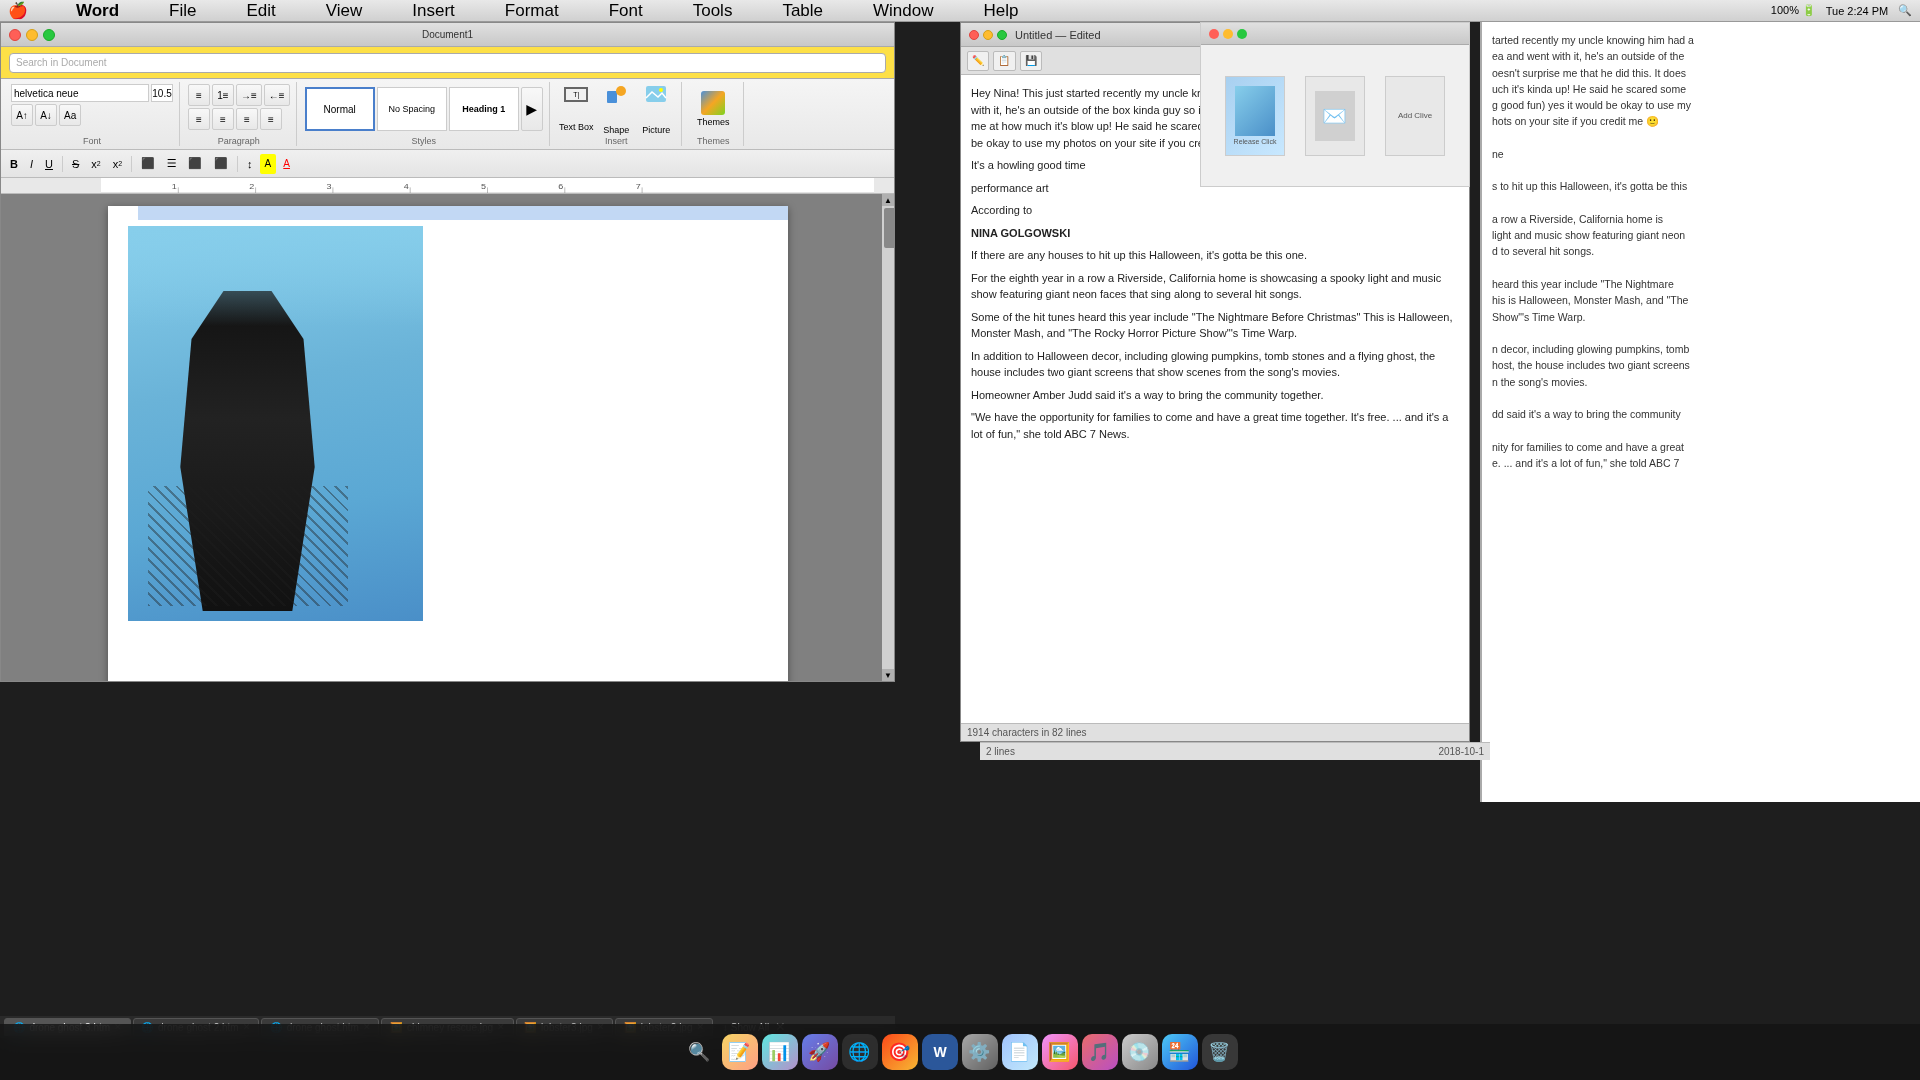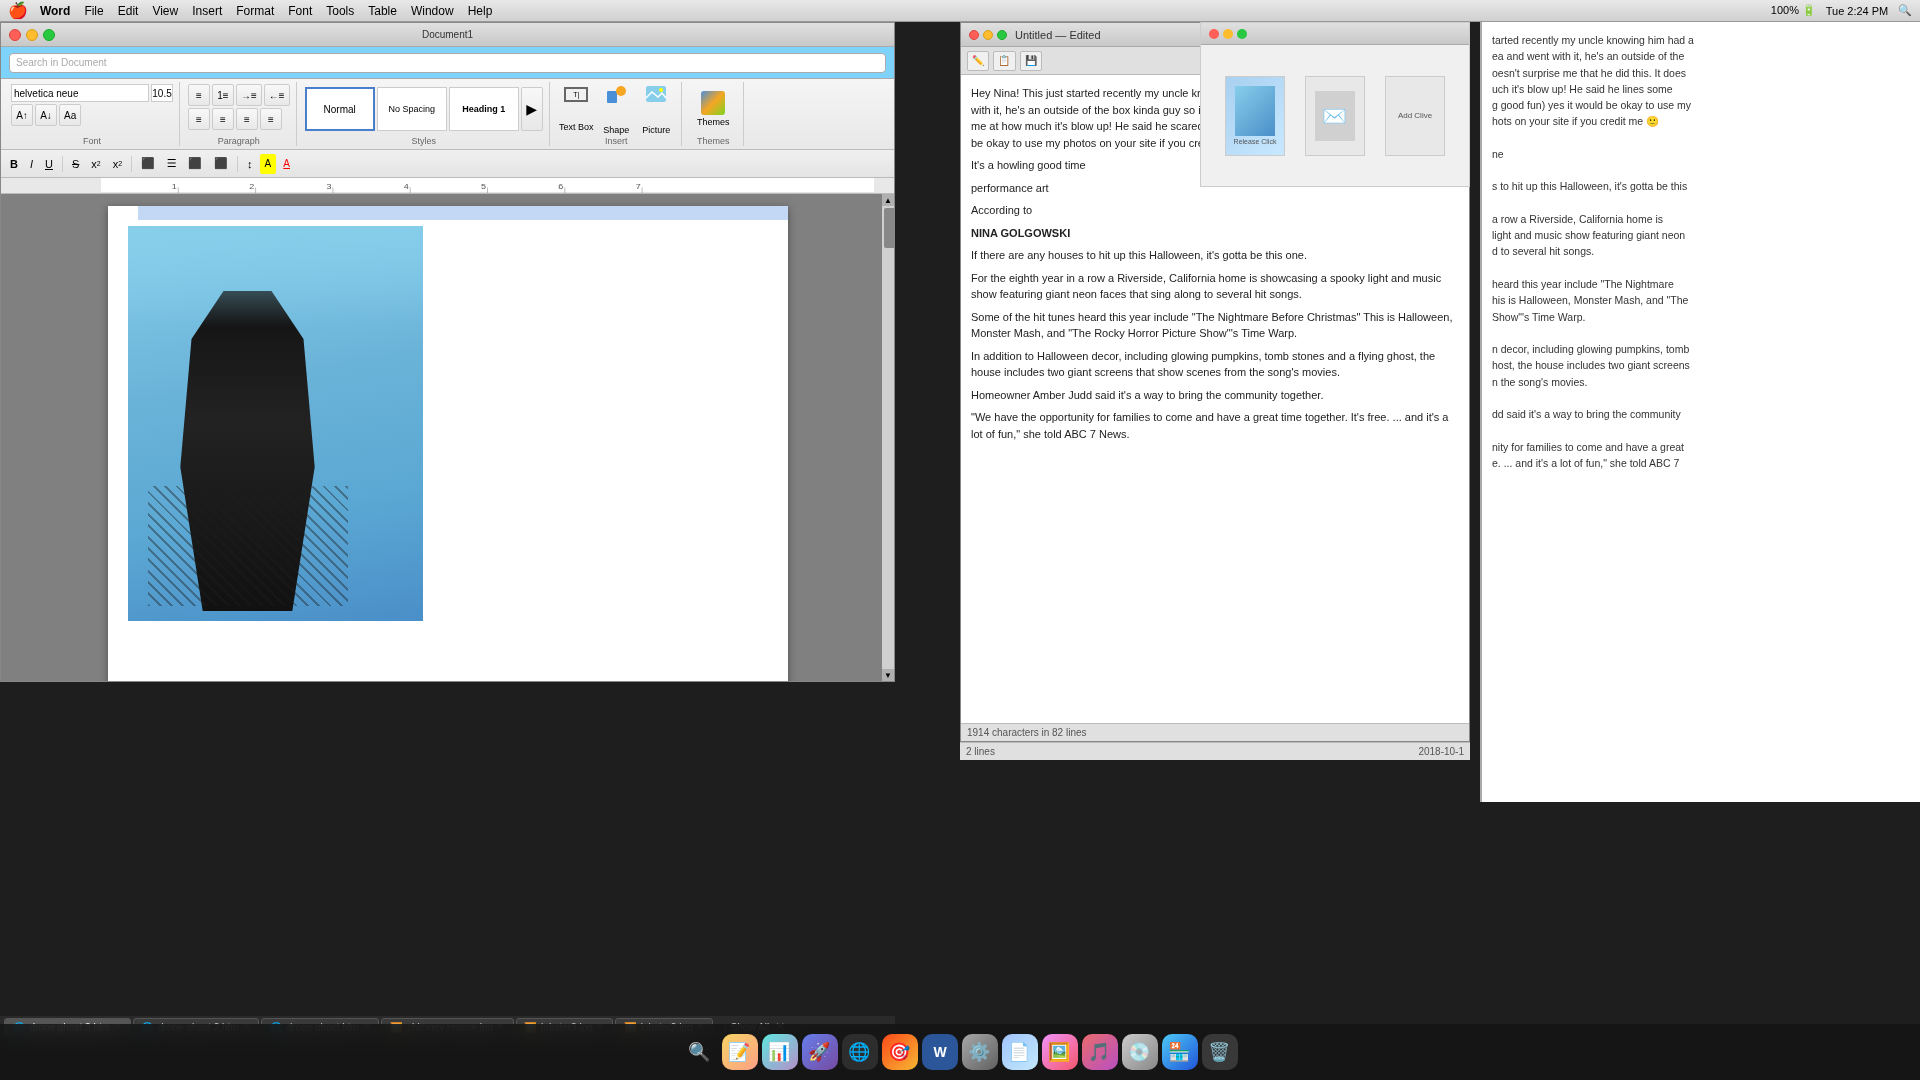--- a/index.html
+++ b/index.html
@@ -6,21 +6,21 @@
     body { font-family: -apple-system, 'Helvetica Neue', Arial, sans-serif; font-size: 12px; background: #1e1e1e; width: 1920px; height: 1080px; overflow: hidden; position: relative; }
 
     
     .menu-bar {
       position: fixed; top: 0; left: 0; right: 0; height: 22px;
       background: linear-gradient(to bottom, #e8e8e8, #d0d0d0);
       display: flex; align-items: center; padding: 0 8px; z-index: 1000;
       border-bottom: 1px solid #999;
     }
     .menu-bar-apple { font-size: 16px; margin-right: 12px; }
-    .menu-bar-item { font-size: 12px; font-weight: 500; margin-right: 14px; color: #000; }
+    .menu-bar-item { font-size: 17px; font-weight: 500; margin-right: 14px; color: #000; margin-left: 36px; }
     .menu-bar-right { margin-left: auto; display: flex; align-items: center; gap: 10px; font-size: 11px; }
 
     
     .word-window {
       position: absolute; top: 22px; left: 0; width: 895px; height: 660px;
       background: #f0f0f0; border: 1px solid #888; display: flex; flex-direction: column;
     }
 
     
     .title-bar {
@@ -30,21 +30,21 @@
     }
     .title-bar-dots { display: flex; gap: 5px; }
     .dot { width: 12px; height: 12px; border-radius: 50%; }
     .dot-red { background: #ff5f57; border: 1px solid #e0443e; }
     .dot-yellow { background: #febc2e; border: 1px solid #d4a017; }
     .dot-green { background: #28c840; border: 1px solid #1aab29; }
     .title-bar-title { position: absolute; left: 50%; transform: translateX(-50%); font-size: 10px; font-weight: 500; color: #333; }
 
     
     .search-bar-area {
-      height: 32px; background: #7dd3fc; display: flex; align-items: center;
+      height: 32px; background: #fde047; display: flex; align-items: center;
       padding: 0 8px; gap: 6px; border-bottom: 1px solid #aaa;
     }
     .search-input-word {
       flex: 1; height: 20px; background: white; border: 1px solid #aaa; border-radius: 4px;
       padding: 0 6px; font-size: 11px; color: #666;
       display: flex; align-items: center;
     }
 
     
     .ribbon {
@@ -475,21 +475,21 @@
     <p style="margin-bottom:6px;">"We have the opportunity for families to come and have a great time together. It's free. ... and it's a lot of fun," she told ABC 7 News.</p>
   </div>
 
   <div style="height:18px;background:#e0e0e0;border-top:1px solid #bbb;font-size:10px;display:flex;align-items:center;padding:0 6px;color:#555;">1914 characters in 82 lines</div>
 </div>
 
 <div style="position:absolute; top:22px; left:1480px; width:440px; height:780px; background:white; border-left:2px solid #aaa; font-size:10.5px; color:#333; padding:10px; line-height:1.55; overflow:hidden;">
   <p>tarted recently my uncle knowing him had a</p>
   <p>ea and went with it, he's an outside of the</p>
   <p>oesn't surprise me that he did this. It does</p>
-  <p>uch it's blow up! He said he lines some</p>
+  <p>uch it's kinda up! He said he scared some</p>
   <p>g good fun) yes it would be okay to use my</p>
   <p>hots on your site if you credit me 🙂</p>
   <br>
   <p>ne</p>
   <br>
   <p>s to hit up this Halloween, it's gotta be this</p>
   <br>
   <p>a row a Riverside, California home is</p>
   <p>light and music show featuring giant neon</p>
   <p>d to several hit songs.</p>
@@ -526,16 +526,16 @@
       <div style="width:40px;height:50px;background:#d0d0d0;display:flex;align-items:center;justify-content:center;">
         <span style="font-size:20px;">✉️</span>
       </div>
     </div>
     <div style="width:60px;height:80px;background:#e8e8e8;border:1px solid #ccc;display:flex;align-items:center;justify-content:center;">
       <span style="font-size:8px; color:#555;">Add Clive</span>
     </div>
   </div>
 </div>
 
-<div style="position:absolute; top:742px; left:960px; width:510px; height:18px; background:#e0e0e0; border-top:1px solid #bbb; font-size:10px; display:flex; align-items:center; padding:0 6px; color:#555;">
+<div style="position:absolute; top:742px; left:980px; width:510px; height:18px; background:#e0e0e0; border-top:1px solid #bbb; font-size:10px; display:flex; align-items:center; padding:0 6px; color:#555;">
   <span>2 lines</span>
   <span style="margin-left:auto;">2018-10-1</span>
 </div>
 
 </body></html>

